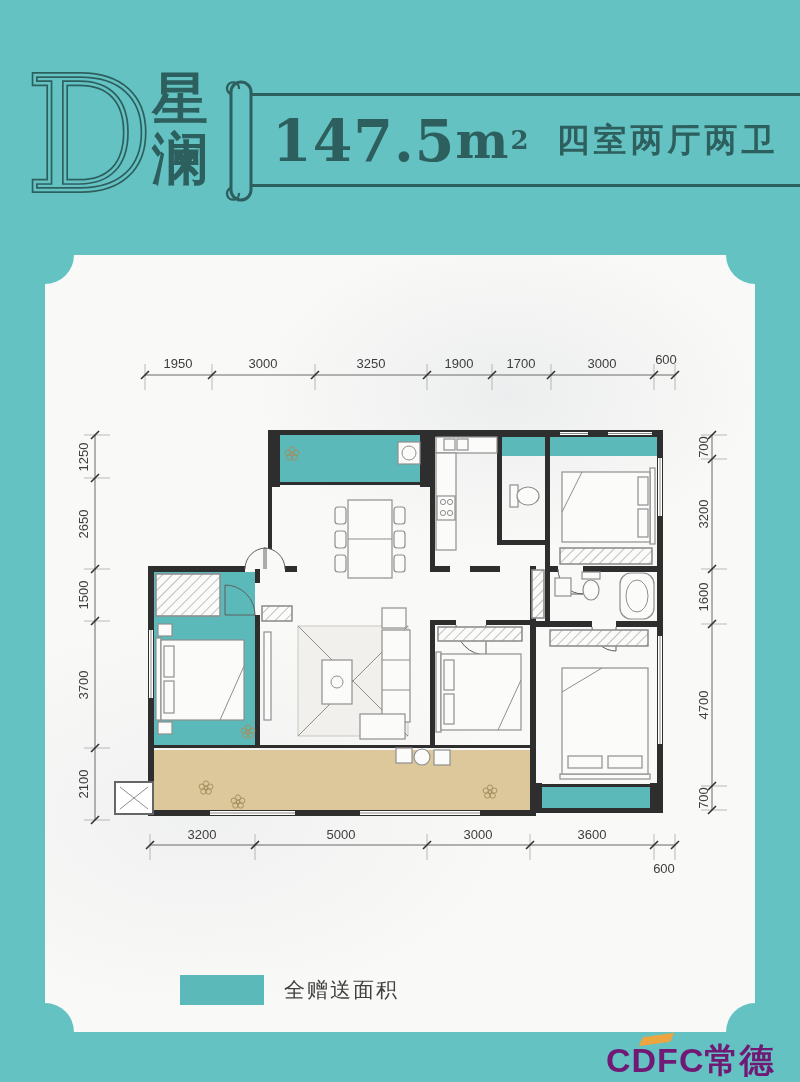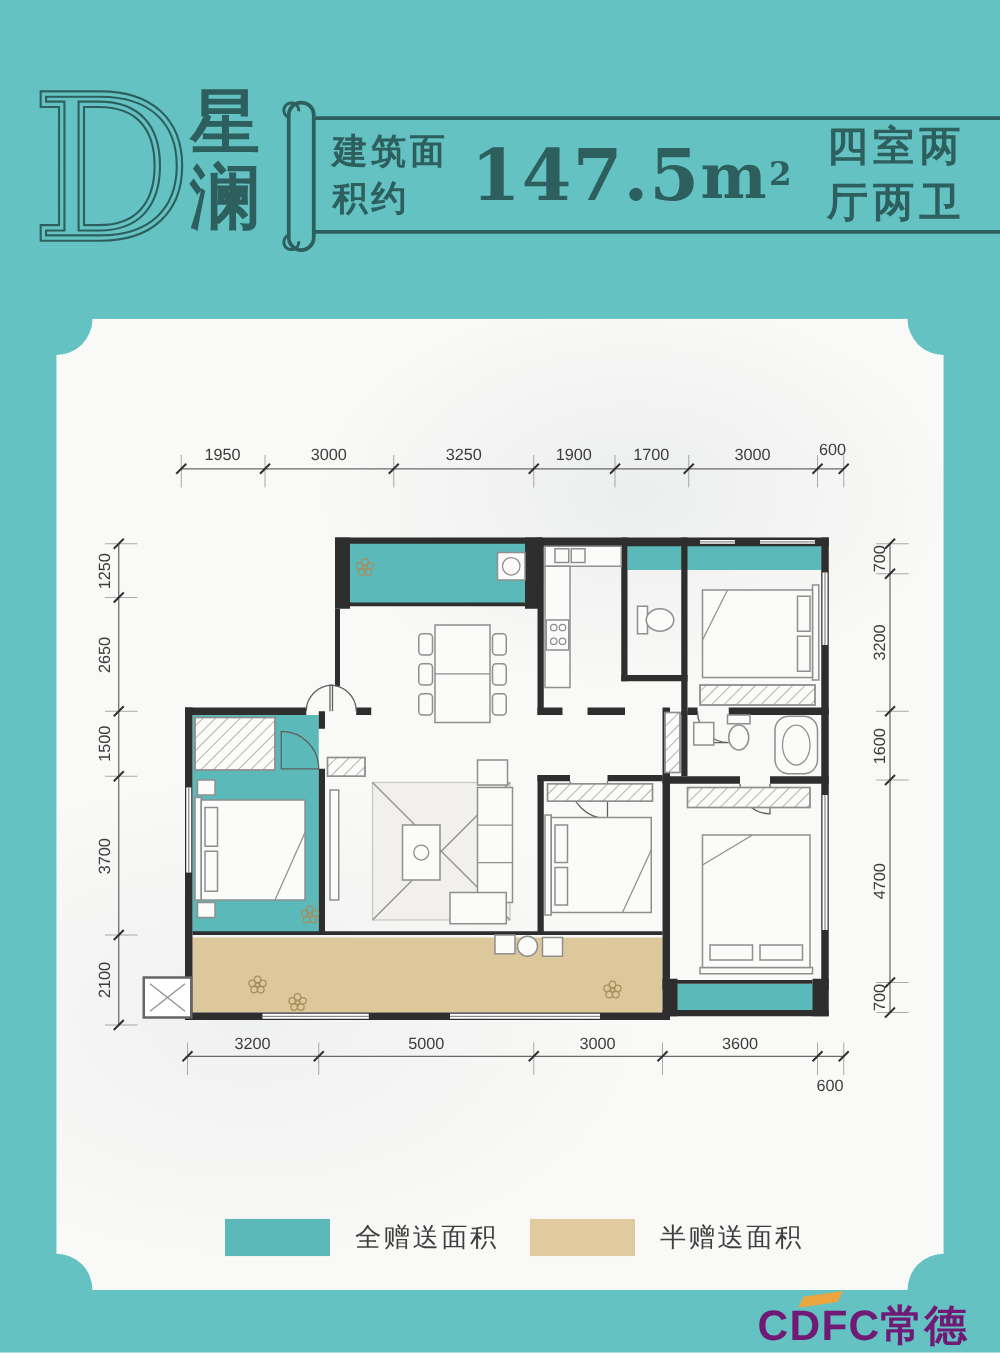--- a/index.html
+++ b/index.html
@@ -62,21 +62,20 @@
 
     <svg style="position:absolute;left:222px;top:78px;" width="36" height="126" viewBox="0 0 36 126">
       <rect x="9" y="4" width="20" height="118" rx="10" fill="none" stroke="#2d5f5e" stroke-width="3"></rect>
       <path d="M9,16 a6,6 0 1 1 8,-5" fill="none" stroke="#2d5f5e" stroke-width="2.4"></path>
       <path d="M9,110 a6,6 0 1 0 8,5" fill="none" stroke="#2d5f5e" stroke-width="2.4"></path>
     </svg>
     <div class="banner-line" style="top:93px;"></div>
     <div class="banner-line" style="top:184px;"></div>
 
     <div id="banner-text">
-      <span id="area-label">建筑面积约</span>
       <span id="area-value">147.5</span>
       <span id="area-unit">m</span>
       <span id="area-sup">2</span>
       <span id="rooms-label">四室两厅两卫</span>
     </div>
   </div>
 
   <div id="card"></div>
   <div class="bite" style="left:16px;top:226px;"></div>
   <div class="bite" style="left:726px;top:226px;"></div>
@@ -375,23 +374,17 @@
       <text class="dim" x="604" y="543" text-anchor="middle">600</text>
     </g>
   </svg>
 
   <div class="legend-item" style="left:180px;justify-content:space-between;">
     <svg width="84" height="30">
       <rect width="84" height="30" fill="#5cb9ba"></rect>
     </svg>
     <span class="legend-label">全赠送面积</span>
   </div>
-  <div class="legend-item" style="left:424px;">
-    <svg width="84" height="30">
-      <rect width="84" height="30" fill="#e0ca9e"></rect>
-    </svg>
-    <span class="legend-label">半赠送面积</span>
-  </div>
 
   <div id="wm-accent"></div>
   <div id="watermark">CDFC常德房产</div>
 
 </div>
 
 </body></html>

